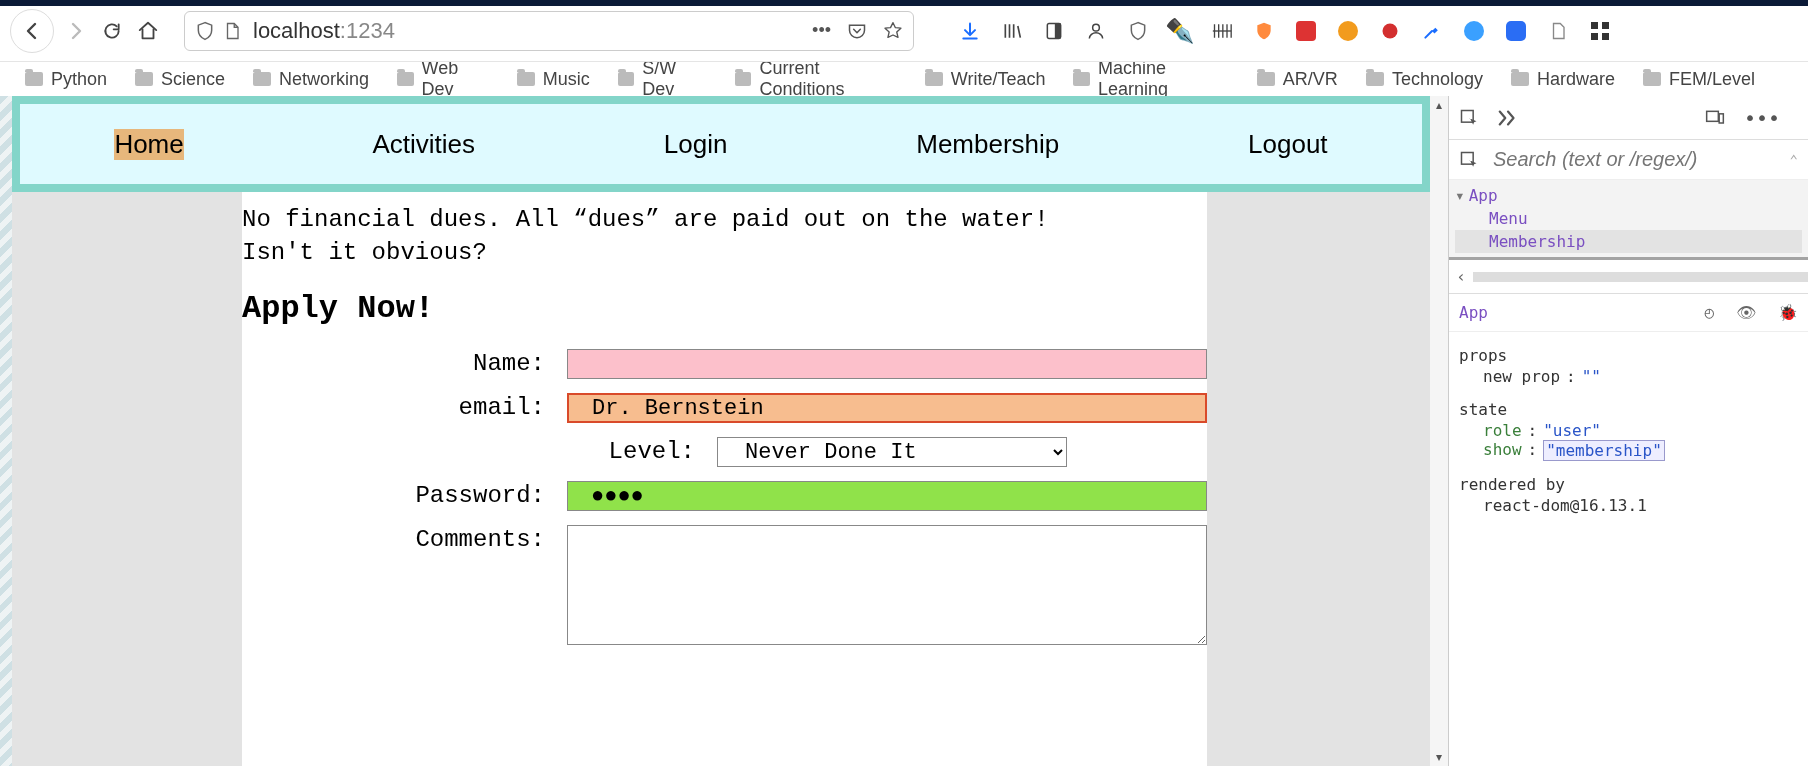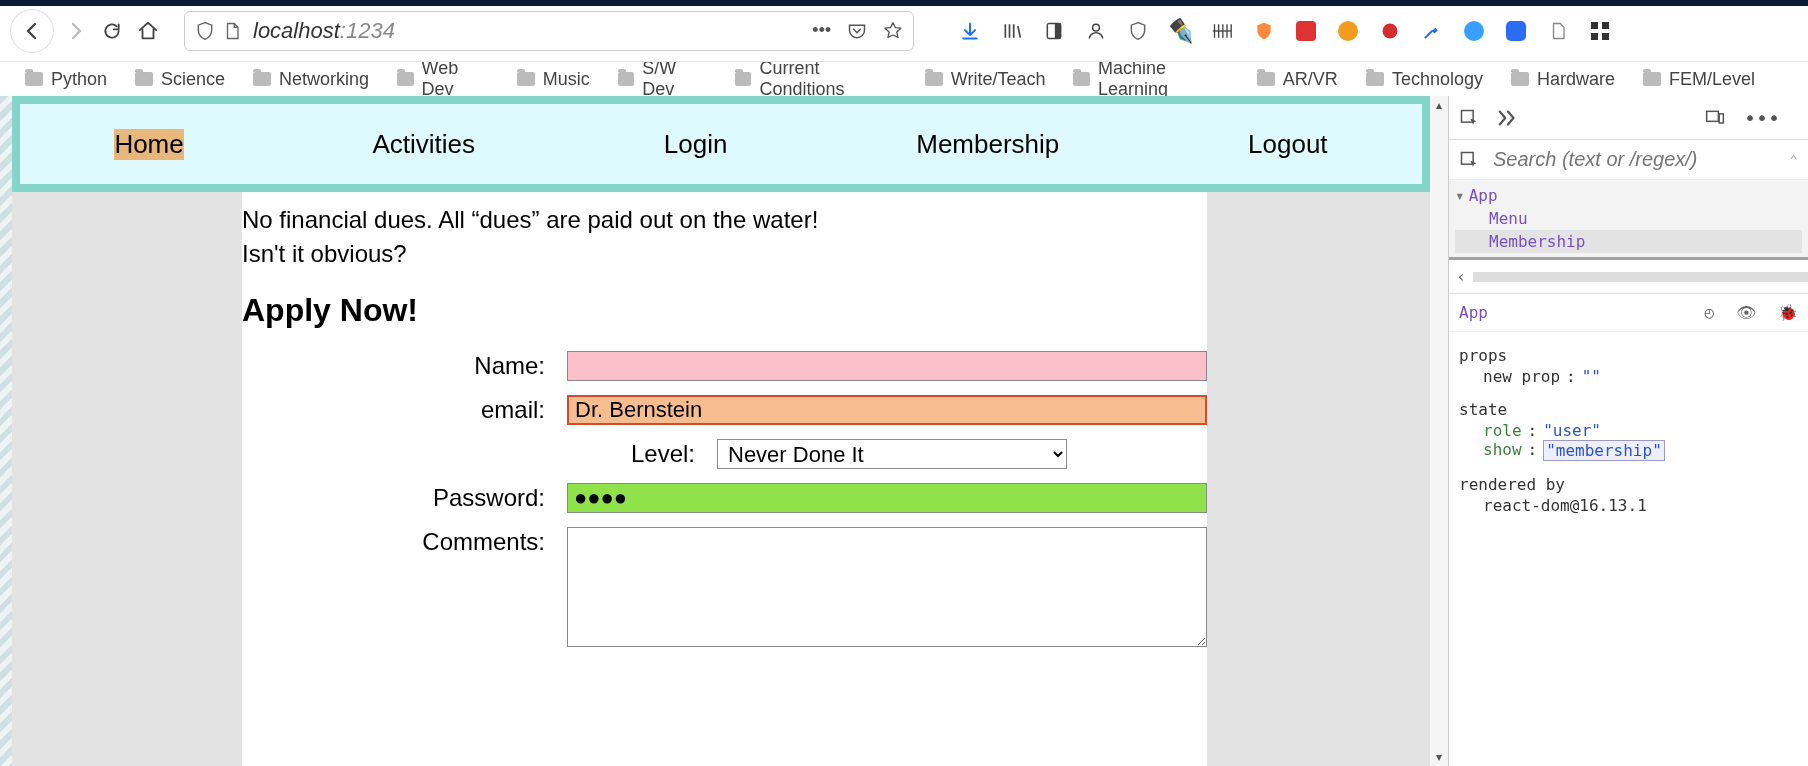--- a/index.html
+++ b/index.html
@@ -1,19 +1,19 @@
 <!DOCTYPE html>
 <html><head>
 <meta charset="utf-8">
 <style>
   * { box-sizing: border-box; margin: 0; padding: 0; }
   html, body { width: 1808px; height: 766px; font-family: Arial, sans-serif; overflow: hidden; background:#fff; }
 
   
-  .chrome-bar { height: 62px; background:#fff; display:flex; align-items:center; padding:0 10px; border-bottom:1px solid #e5e5e5; position:relative;font-style:italic; }
+  .chrome-bar { height: 62px; background:#fff; display:flex; align-items:center; padding:0 10px; border-bottom:1px solid #e5e5e5; position:relative; }
   .tabstrip   { position:absolute; top:0; left:0; right:0; height:6px; background:#0b1a37; }
 
   .nav-btns { display:flex; align-items:center; }
   .circ { width:44px; height:44px; border:1px solid #ddd; border-radius:50%; display:flex; align-items:center; justify-content:center; margin-right:4px; }
   .ibtn { width:36px; height:36px; display:flex; align-items:center; justify-content:center; color:#555; font-size:22px; }
   .ibtn.disabled { color:#bbb; }
 
   .addr { margin-left:18px; flex:0 0 730px; height:40px; border:1px solid #ccc; border-radius:6px; display:flex; align-items:center; padding:0 10px; color:#333; }
   .addr .lock { color:#666; margin-right:8px; }
   .addr .doc  { color:#666; margin-right:12px; }
@@ -44,29 +44,29 @@
   .scrollbar-v .arrow { position:absolute; left:0; right:0; height:18px; display:flex; align-items:center; justify-content:center; color:#555; font-size:12px; }
   .scrollbar-v .arrow.up{top:0;} .scrollbar-v .arrow.down{bottom:0;}
 
   .site-nav-outer { margin:0 18px 0 0; border:8px solid #83d5c9; background:#83d5c9; }
   .site-nav { background:#dffaff; height:80px; display:flex; align-items:center; justify-content:space-around; font-size:26px; }
   .site-nav a { color:#000; text-decoration:none; cursor:pointer; }
   .site-nav a.active { background:#e7b77c; }
 
   .page { background:#e3e3e3; flex:1; display:flex; }
   .pad-l { width:230px; }
-  .content { width:965px; background:#fff; padding:8px 0 0 0; font-family:Liberation Sans, sans-serif; font-size:24px; }
+  .content { width:965px; background:#fff; padding:8px 0 0 0; font-family:Liberation Mono, monospace; font-size:24px; }
   .content h2 { font-size:32px; font-weight:bold; margin:24px 0 20px 0; }
   .content p  { margin:6px 0; }
 
   .form { margin-top:22px; }
   .form-row { display:flex; align-items:flex-start; margin-bottom:14px; }
   .form-row label { width:475px; text-align:right; padding-right:22px; font-size:24px; line-height:30px; }
   .form-row .fld { flex:1; }
-  .txt { width:640px; height:30px; border:1px solid #888; font-size:22px; padding:0 6px; font-family:inherit; }
+  .txt { width:640px; height:30px; border:1px solid #888; font-size:22px; padding:0 23px; font-family:inherit; }
   .txt.pink   { background:#fcc0cb; }
   .txt.orange { background:#f7bd8f; border:2px solid #d94a2a; }
   .txt.green  { background:#90e24a; }
   select.txt  { background:#fff; width:350px; height:30px; }
   textarea.txt{ width:640px; height:120px; background:#fff; }
 
   
   .devtools { width:360px; border-left:1px solid #ccc; background:#fff; display:flex; flex-direction:column; font-family:Menlo,Consolas,monospace; font-size:16px; color:#333; }
   .dt-top  { height:44px; border-bottom:1px solid #ddd; display:flex; align-items:center; justify-content:space-between; padding:0 10px; }
   .dt-top .left { display:flex; align-items:center; }

